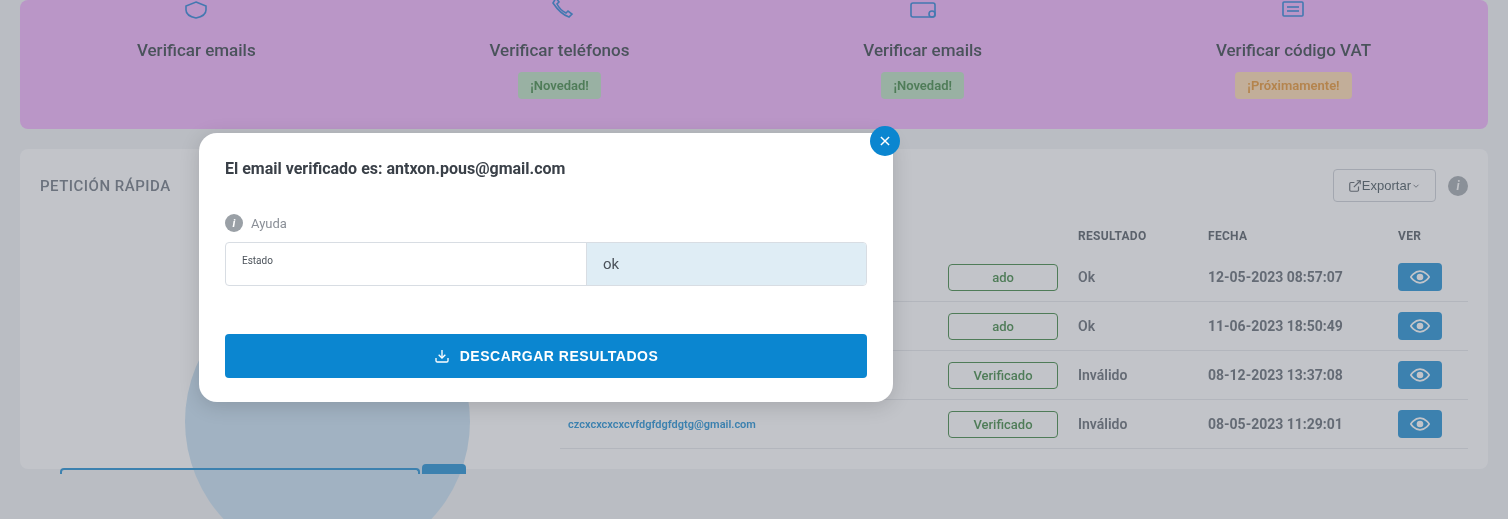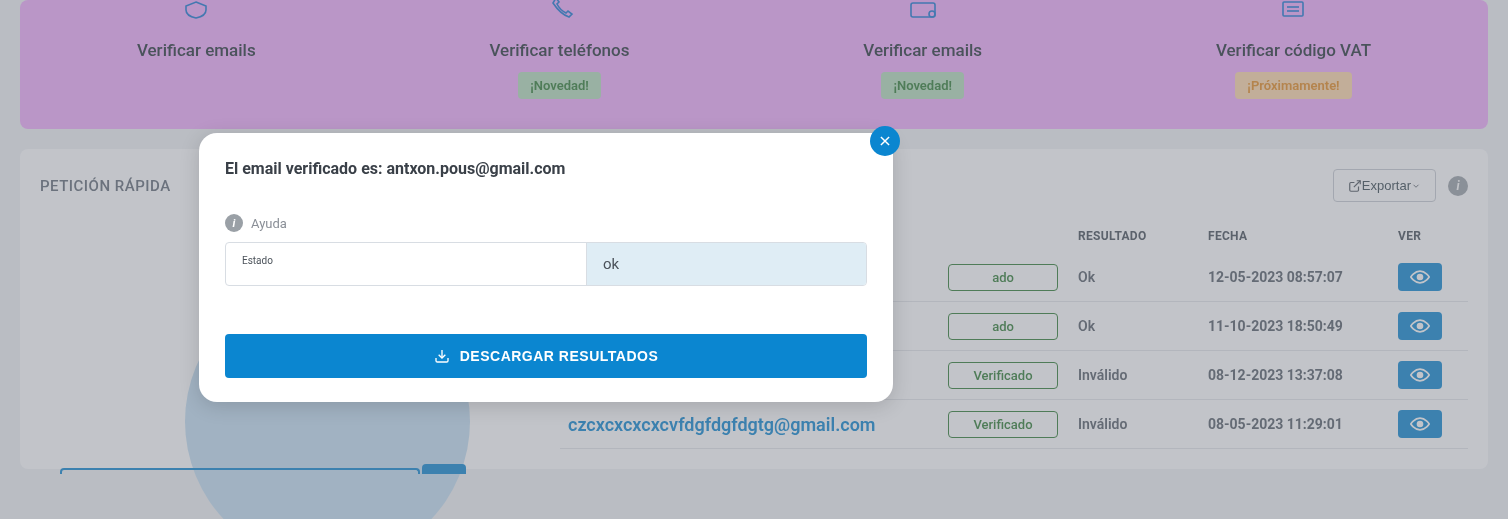--- a/index.html
+++ b/index.html
@@ -126,21 +126,21 @@
   }
   .table-head, .trow {
     display: grid;
     grid-template-columns: 380px 130px 130px 190px 50px;
     align-items: center;
     padding: 10px 8px;
     border-bottom: 1px solid #e3e6ea;
   }
   .table-head { border-bottom: none; }
   .th { color: #444d56; font-size: 12px; font-weight: 700; letter-spacing: 0.3px; }
-  .td-email { color: #0b86d0; font-size: 18px; font-weight: 600; }
+  .td-email { color: #0b86d0; font-size: 11px; font-weight: 600; }
   .td-res { color: #555d66; font-size: 14px; font-weight:600; }
   .td-date { color: #555d66; font-size: 14px; font-weight:700; }
   .badge-outline {
     border: 1px solid #2e7d32;
     color: #2e7d32;
     border-radius: 4px;
     padding: 5px 14px;
     font-size: 13px;
     font-weight: 500;
     text-align: center;
@@ -317,21 +317,21 @@
             <path d="M1 8s4-7 11-7 11 7 11 7-4 7-11 7S1 8 1 8z"></path>
             <circle cx="12" cy="8" r="3" fill="#fff"></circle>
           </svg>
       </div>
     </div>
 
     <div class="trow">
       <div class="td-email"></div>
       <div><span class="badge-outline">ado</span></div>
       <div class="td-res">Ok</div>
-      <div class="td-date">11-10-2023 18:50:49</div>
+      <div class="td-date">11-06-2023 18:50:49</div>
       <div class="eye-btn">
         <svg width="20" height="14" viewBox="0 0 24 16" fill="none" stroke="#fff" stroke-width="2">
             <path d="M1 8s4-7 11-7 11 7 11 7-4 7-11 7S1 8 1 8z"></path>
             <circle cx="12" cy="8" r="3" fill="#fff"></circle>
           </svg>
       </div>
     </div>
 
     <div class="trow">
       <div class="td-email">mario.otero@eversys.com.ar</div>

